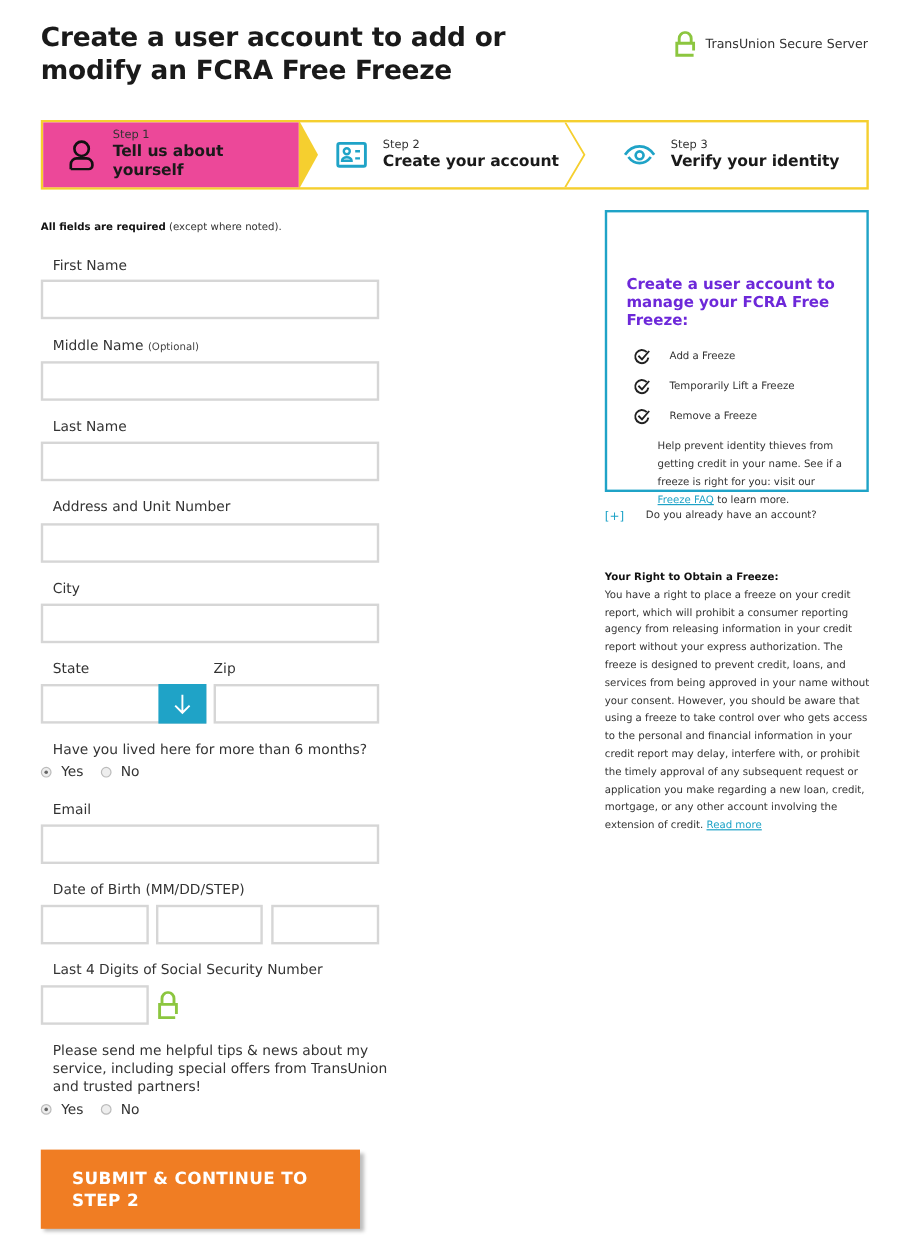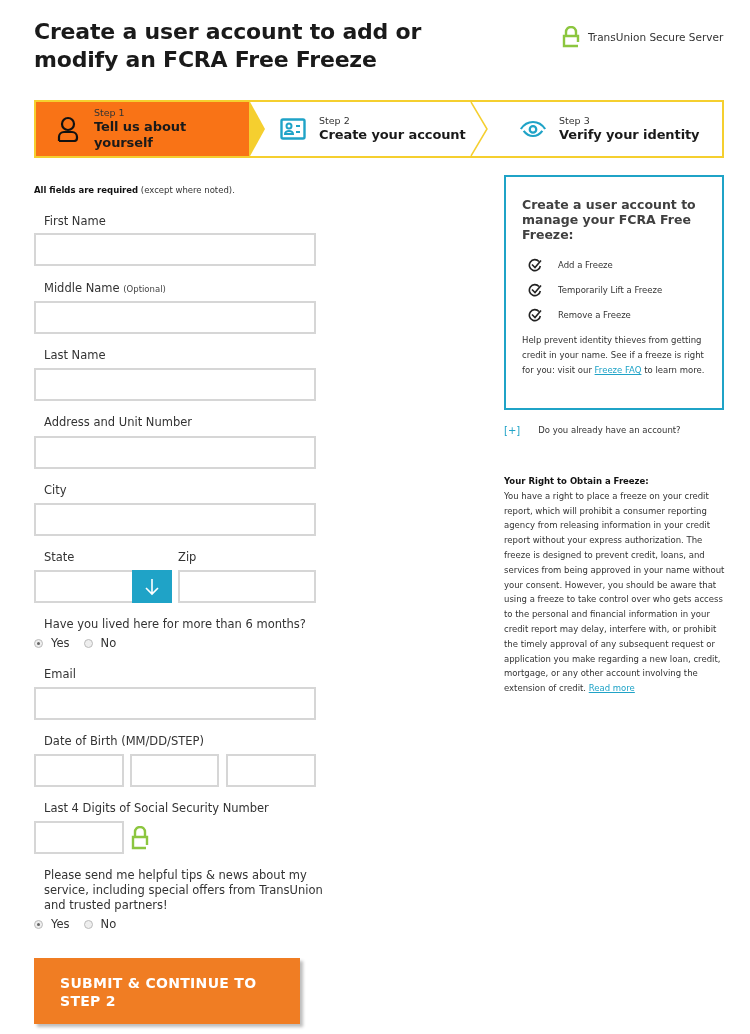--- a/index.html
+++ b/index.html
@@ -7,21 +7,21 @@
   body { font-family: "DejaVu Sans", "Liberation Sans", sans-serif; color: #222; position: relative; }
 
   .page-title { position: absolute; left: 34px; top: 18px; width: 470px; font-size: 22px; line-height: 28px; font-weight: bold; color: #1a1a1a; letter-spacing: -0.2px; }
   .secure { position: absolute; left: 562px; top: 26px; display: flex; align-items: center; }
   .secure .lock { width: 18px; height: 22px; margin-right: 8px; }
   .secure span { font-size: 10.5px; color: #333; }
 
   
   .stepper { position: absolute; left: 34px; top: 100px; width: 690px; height: 58px; border: 2px solid #f5cf2f; display: flex; background: #fff; }
   .step { position: relative; height: 100%; display: flex; align-items: center; }
-  .step1 { width: 213px; background: #f97316; padding-left: 18px; }
+  .step1 { width: 213px; background: #ec4899; padding-left: 18px; }
   .step1-arrow { position: absolute; right: -16px; top: -2px; width: 0; height: 0; border-top: 29px solid transparent; border-bottom: 29px solid transparent; border-left: 16px solid #f5cf2f; z-index: 2; }
   .step2 { width: 240px; padding-left: 30px; }
   .step2-chevron { position: absolute; right: 0; top: 0; width: 20px; height: 54px; z-index: 2; }
   .step3 { flex: 1; padding-left: 30px; }
   .step .icon { width: 28px; height: 28px; margin-right: 12px; display: flex; align-items: center; justify-content: center; }
   .step .txt { display: flex; flex-direction: column; }
   .step .num { font-size: 9.5px; color: #333; line-height: 12px; }
   .step .lbl { font-size: 13px; font-weight: bold; color: #1a1a1a; line-height: 16px; letter-spacing: -0.1px; }
 
   
@@ -34,24 +34,24 @@
   .state-btn { position: absolute; right: -2px; top: -2px; width: 40px; height: 33px; background: #1fa3c7; display: flex; align-items: center; justify-content: center; }
   .radio-row { position: absolute; left: 34px; display: flex; align-items: center; font-size: 11.5px; color: #333; }
   .radio { width: 9px; height: 9px; border-radius: 50%; border: 1px solid #bbb; background: #eee; margin-right: 8px; position: relative; }
   .radio.on::after { content: ""; position: absolute; left: 2px; top: 2px; width: 3px; height: 3px; border-radius: 50%; background: #666; }
   .radio-row .lab { margin-right: 14px; }
 
   .submit { position: absolute; left: 34px; top: 958px; width: 266px; height: 66px; background: #f07d23; box-shadow: 3px 3px 3px #bdbdbd; color: #fff; font-weight: bold; font-size: 14px; line-height: 18px; padding: 16px 26px; letter-spacing: 0.3px; }
 
   
   .card { position: absolute; left: 504px; top: 175px; width: 220px; height: 235px; border: 2px solid #1fa3c7; padding: 20px 16px 0 16px; }
-  .card h3 { font-size: 12.5px; font-weight: bold; line-height: 15px; color: #404040; margin-bottom: 10px; }
+  .card h3 { font-size: 12.5px; font-weight: bold; line-height: 15px; color: #6d28d9; margin-bottom: 10px; margin-top: 32px; }
   .card .bl { display: flex; align-items: center; height: 25px; font-size: 8.5px; color: #333; padding-left: 6px; }
   .card .bl .ck { width: 14px; height: 14px; margin-right: 16px; }
-  .card p { font-size: 8.5px; line-height: 15px; color: #333; margin-top: 6px; }
+  .card p { font-size: 8.5px; line-height: 15px; color: #333; margin-top: 6px; margin-left: 26px; }
   a.lnk { color: #1fa3c7; text-decoration: underline; }
 
   .acct { position: absolute; left: 504px; top: 425px; display: flex; font-size: 8.5px; color: #333; }
   .acct .plus { color: #1fa3c7; font-size: 10px; margin-right: 18px; }
   .rights { position: absolute; left: 504px; top: 451px; width: 222px; font-size: 8.5px; line-height: 14.8px; color: #333; margin-top: 23px; }
   .rights b { color: #111; }
 </style>
 </head>
 <body>
 

